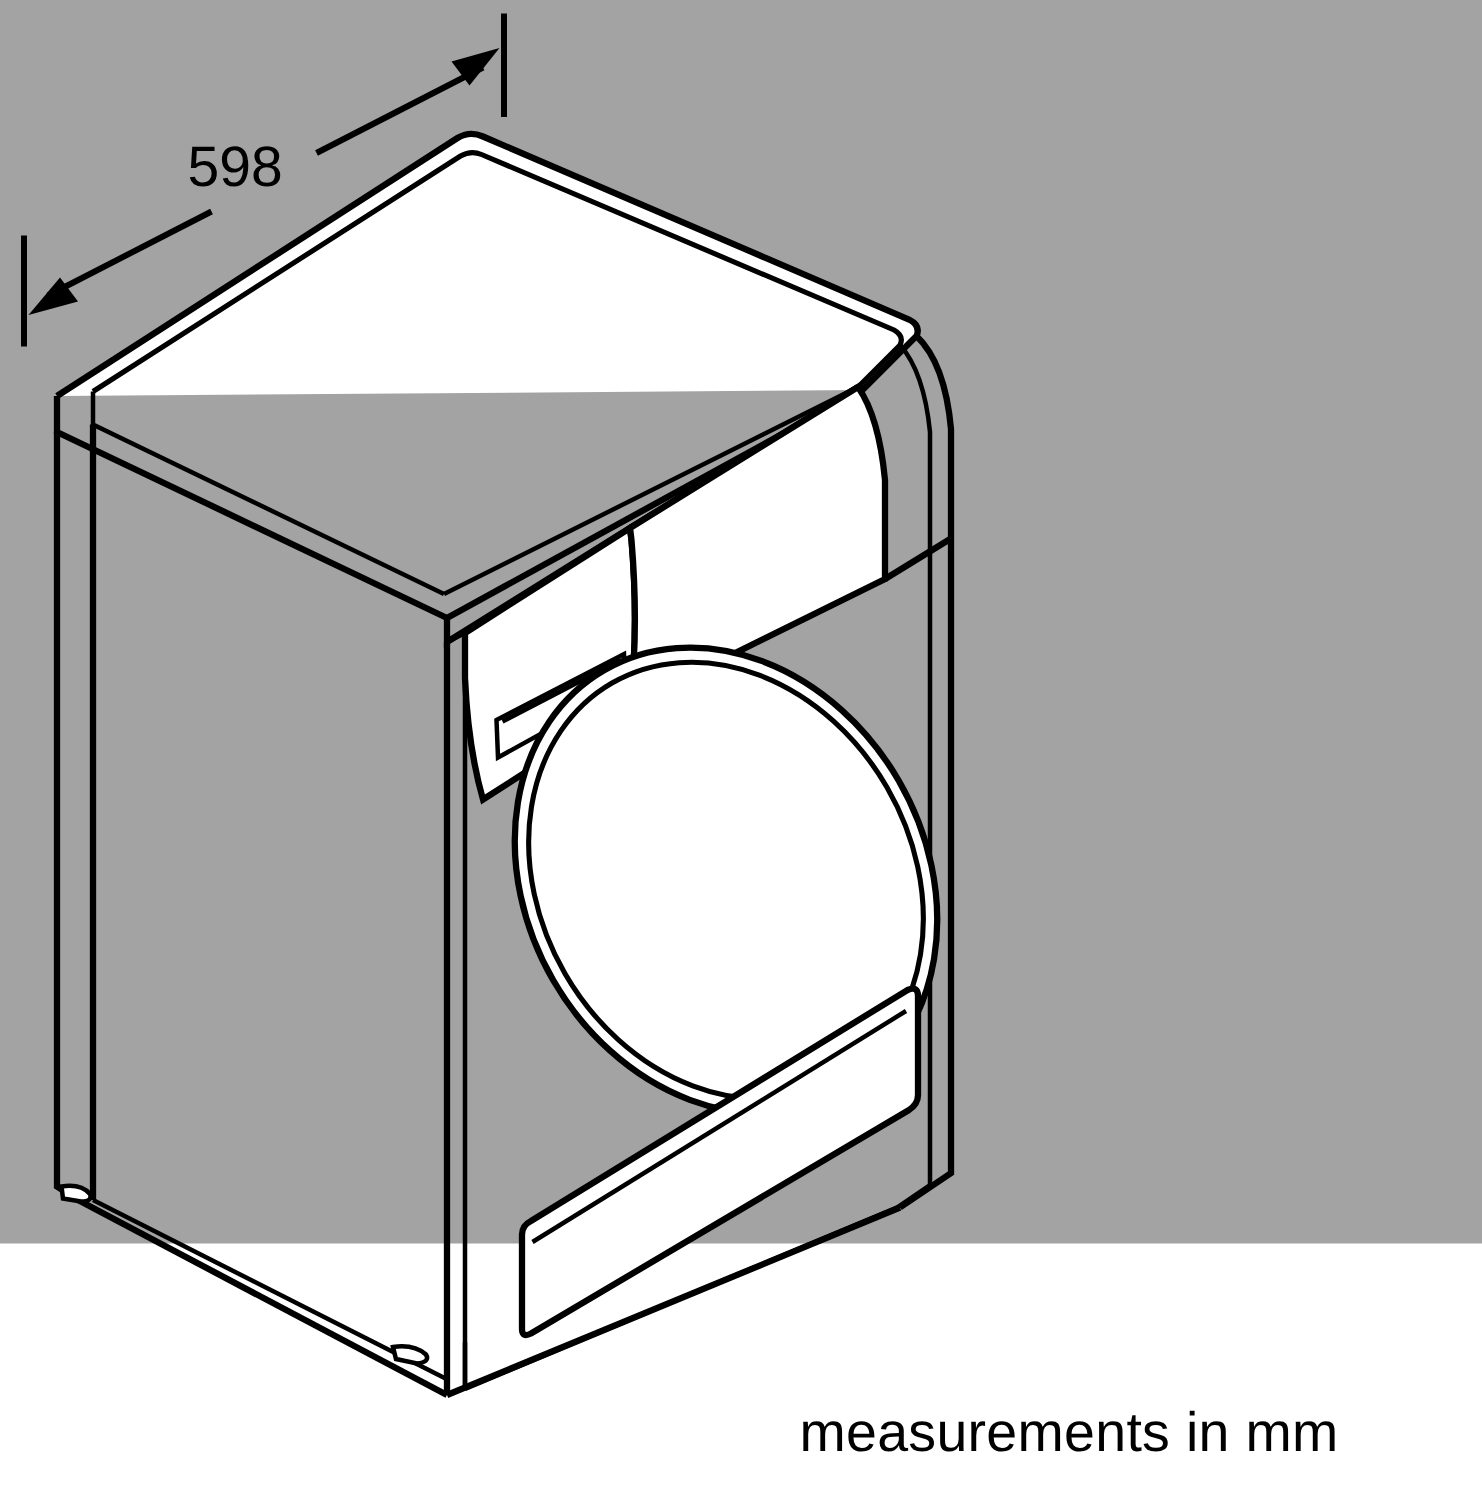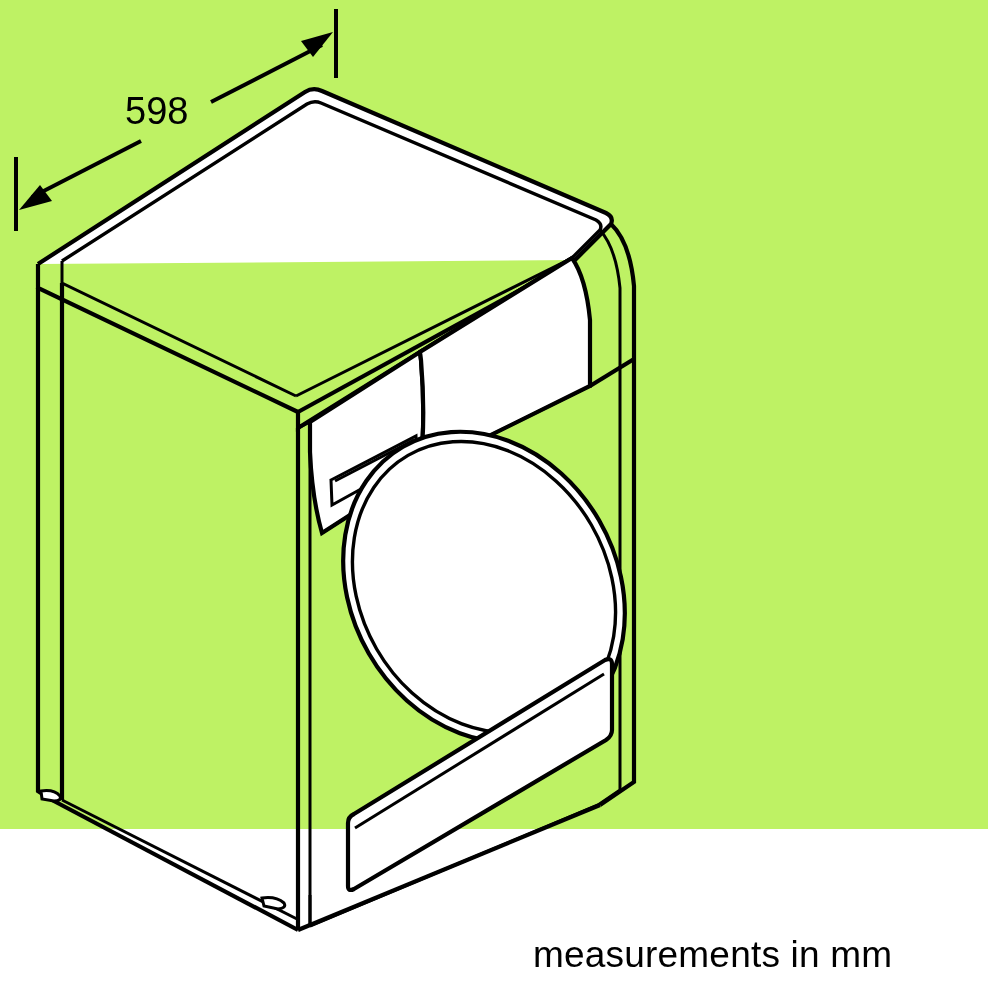--- a/index.html
+++ b/index.html
@@ -12,21 +12,21 @@
     width: 988px;
     height: 994px;
     font-family: "Liberation Sans", sans-serif;
     color: #000000;
     overflow: hidden;
   }
   #drawing-root {
     position: relative;
     width: 988px;
     height: 829px;
-    background: #bef264;
+    background: #a3a3a3;
   }
   #drawing-svg {
     position: absolute;
     left: 0;
     top: 0;
     width: 988px;
     height: 994px;
     display: block;
   }
   .dim-text {

